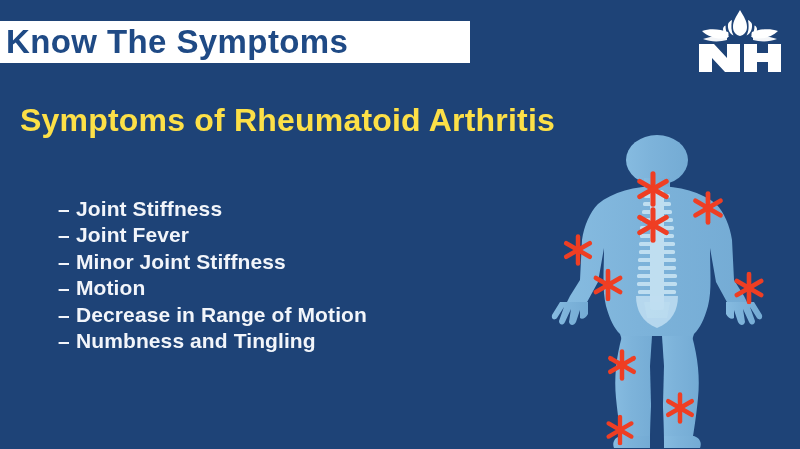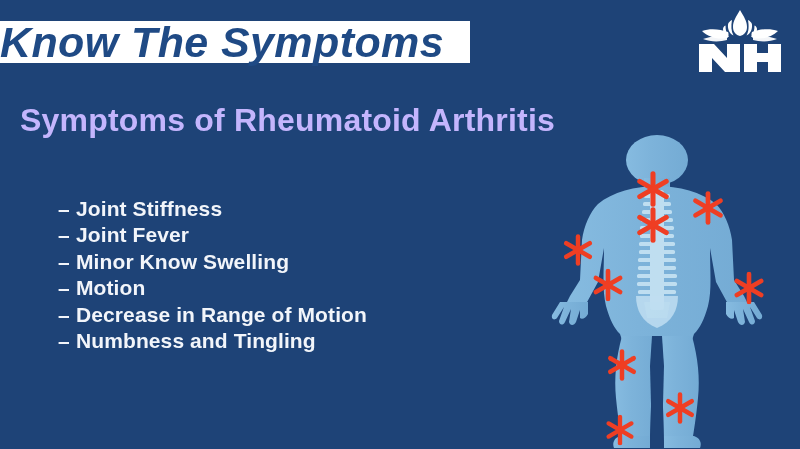--- a/index.html
+++ b/index.html
@@ -21,52 +21,51 @@
   #header-banner {
     position: absolute;
     left: -6px;
     top: 21px;
     width: 476px;
     height: 42px;
     background: #ffffff;
   }
   #header-title {
     position: absolute;
-    left: 0;
+    left: 6px;
     top: 18px;
     width: 460px;
     height: 48px;
     line-height: 48px;
-    font-size: 43px;
+    font-size: 33px;
     font-weight: bold;
     color: #1f4a85;
     letter-spacing: 0.4px;
     white-space: nowrap;
-    font-style: italic;
   }
 
   
   #logo {
     position: absolute;
     left: 694px;
     top: 6px;
     width: 92px;
     height: 66px;
   }
   #logo svg { display: block; }
 
   
   #main-title {
     position: absolute;
     left: 20px;
     top: 102px;
     width: 760px;
     font-size: 32px;
     font-weight: bold;
-    color: #c4b5fd;
+    color: #fde047;
     letter-spacing: 0.2px;
     white-space: nowrap;
   }
 
   
   #symptom-list {
     position: absolute;
     left: 58px;
     top: 196px;
     width: 470px;
@@ -134,21 +133,21 @@
         <path d="M50 38 H63 V47 H74 V38 H87 V66 H74 V56 H63 V66 H50 Z"></path>
       </g>
     </svg>
   </div>
 
   <div id="main-title">Symptoms of Rheumatoid Arthritis</div>
 
   <ul id="symptom-list">
     <li><span class="dash">–</span><span>Joint Stiffness</span></li>
     <li><span class="dash">–</span><span>Joint Fever</span></li>
-    <li><span class="dash">–</span><span>Minor Know Swelling</span></li>
+    <li><span class="dash">–</span><span>Minor Joint Stiffness</span></li>
     <li><span class="dash">–</span><span>Motion</span></li>
     <li><span class="dash">–</span><span>Decrease in Range of Motion</span></li>
     <li><span class="dash">–</span><span>Numbness and Tingling</span></li>
   </ul>
 
   <div id="body-figure">
     <svg width="260" height="319" viewBox="0 0 260 319" aria-hidden="true">
       <defs>
         <linearGradient id="bodyGrad" x1="0" y1="0" x2="1" y2="0">
           <stop offset="0%" stop-color="#86bbe0"></stop>

